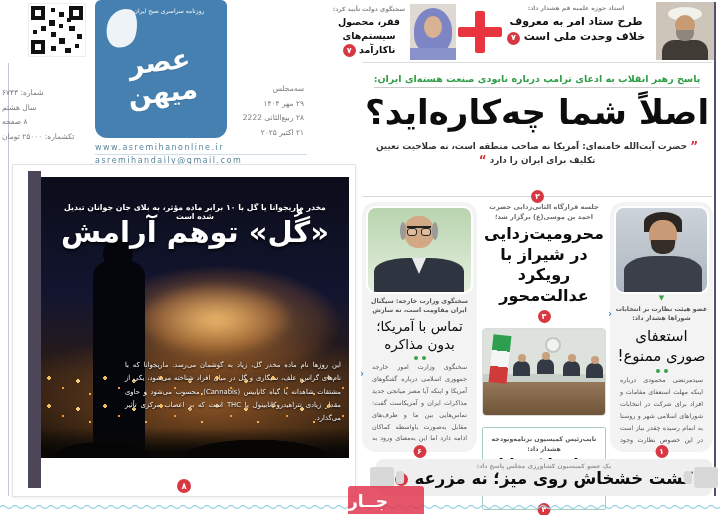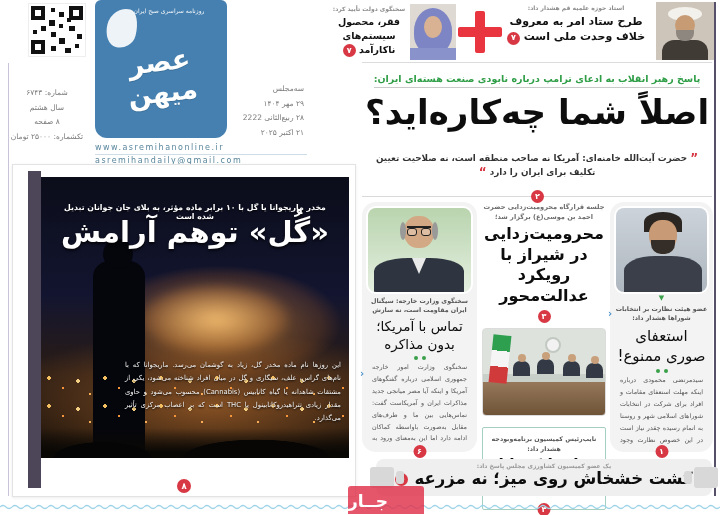--- a/index.html
+++ b/index.html
@@ -40,32 +40,32 @@
   .woman-photo .body{position:absolute;left:0;bottom:0;width:46px;height:12px;background:#8a92cc}
 
   
   .qr{left:28px;top:3px;width:58px;height:54px;background:#fff;border:1px solid #eee}
   .logo{left:95px;top:0;width:132px;height:138px;background:#4580b0;border-radius:6px 6px 12px 12px;overflow:hidden}
   .logo .tagline{position:absolute;top:7px;right:8px;width:100px;color:#fff;font-size:6px;text-align:center;opacity:.95}
   .logo .map{position:absolute;left:12px;top:8px;width:30px;height:40px;background:#fff;opacity:.9;
     border-radius:62% 38% 55% 45%/50% 60% 40% 50%;transform:rotate(14deg)}
   .logo .cal{position:absolute;left:0;right:0;top:46px;text-align:center;color:#fff;
     font-size:27px;font-weight:bold;transform:rotate(-7deg);letter-spacing:-1px;text-shadow:0 1px 0 rgba(0,0,0,.12)}
-  .issue-info{left:2px;top:86px;width:90px;font-size:7.5px;color:#7a7a7a;line-height:1.95;text-align:center}
+  .issue-info{left:2px;top:86px;width:90px;font-size:7.5px;color:#7a7a7a;line-height:1.95;text-align:left}
   .date-info{left:228px;top:82px;width:76px;font-size:7.5px;color:#7a7a7a;line-height:1.95;text-align:right}
   .weblines{left:95px;top:142px;width:212px;direction:ltr}
   .weblines div{font-size:8px;letter-spacing:1.5px;color:#58869c;
     border-bottom:1px solid #cfdde6;padding:1px 0 2px}
 
   
   .lead{left:362px;top:67px;width:350px;text-align:center}
   .lead .kicker{display:inline-block;color:#2f9e47;font-size:9.5px;font-weight:bold;
     padding-bottom:3px;border-bottom:1px solid #c9c9c9;margin-bottom:4px}
   .lead .headline{font-size:34px;font-weight:bold;color:#0d0d0d;line-height:1.2;letter-spacing:-.5px}
-  .lead .sub{font-size:8.8px;font-weight:bold;color:#333;margin-top:18px}
+  .lead .sub{font-size:8.8px;font-weight:bold;color:#333;margin-top:6px}
   .lead .q{color:#d83843;font-size:12px;font-weight:bold;vertical-align:middle}
   .lead-divider{left:362px;top:196px;width:350px;height:1px;background:#d9d9d9}
   .lead-badge{left:531px;top:190px}
 
   
   .card{background:#f3f3f3;border-radius:14px;display:flex;flex-direction:column;overflow:visible}
   .col-resign{left:610px;top:202px;width:103px;height:250px;padding:4px 4px 8px}
   .col-usa{left:362px;top:202px;width:115px;height:250px;padding:4px 4px 8px}
   .card .photo{border-radius:10px;overflow:hidden;position:relative;border:2px solid #fff;flex:0 0 auto}
   .tri{text-align:center;font-size:7px;color:#3aa04a;line-height:8px}
@@ -260,21 +260,21 @@
     <div class="tri">▼</div>
     <div class="kicker-col">عضو هیئت نظارت بر انتخابات شوراها هشدار داد:</div>
     <div class="headline-col h-resign">استعفای صوری ممنوع!</div>
     <div class="dots"><span></span><span></span></div>
     <div class="smallbody">سیدمرتضی محمودی درباره اینکه مهلت استعفای مقامات و افراد برای شرکت در انتخابات شوراهای اسلامی شهر و روستا به اتمام رسیده چقدر نیاز است در این خصوص نظارت وجود داشته باشد تا افرادی که از سمت خودشان برای شرکت در این انتخابات استعفا می‌دهند به‌صورت واقعی این کار را انجام داده باشند و این کار به‌اصطلاح صوری نباشد.</div>
     <span class="badge">۱</span>
     <span class="chev" style="left:-2px;top:106px">‹</span>
   </div>
 
   <div class="abs col-mid">
-    <div class="kicker-mid">جلسه قرارگاه محرومیت‌زدایی حضرت احمد بن موسی(ع) برگزار شد؛</div>
+    <div class="kicker-mid">جلسه قرارگاه الثانی‌زدایی حضرت احمد بن موسی(ع) برگزار شد؛</div>
     <div class="h-mid">محرومیت‌زدایی در شیراز با رویکرد عدالت‌محور</div>
     <span class="badge mid-badge">۳</span>
     <div class="meeting">
       <div class="flag"></div>
       <div class="emblem"></div>
       <div class="man" style="left:30px;top:32px"></div>
       <div class="man" style="left:54px;top:30px"></div>
       <div class="man" style="left:80px;top:32px"></div>
       <div class="man" style="left:103px;top:34px"></div>
     </div>

